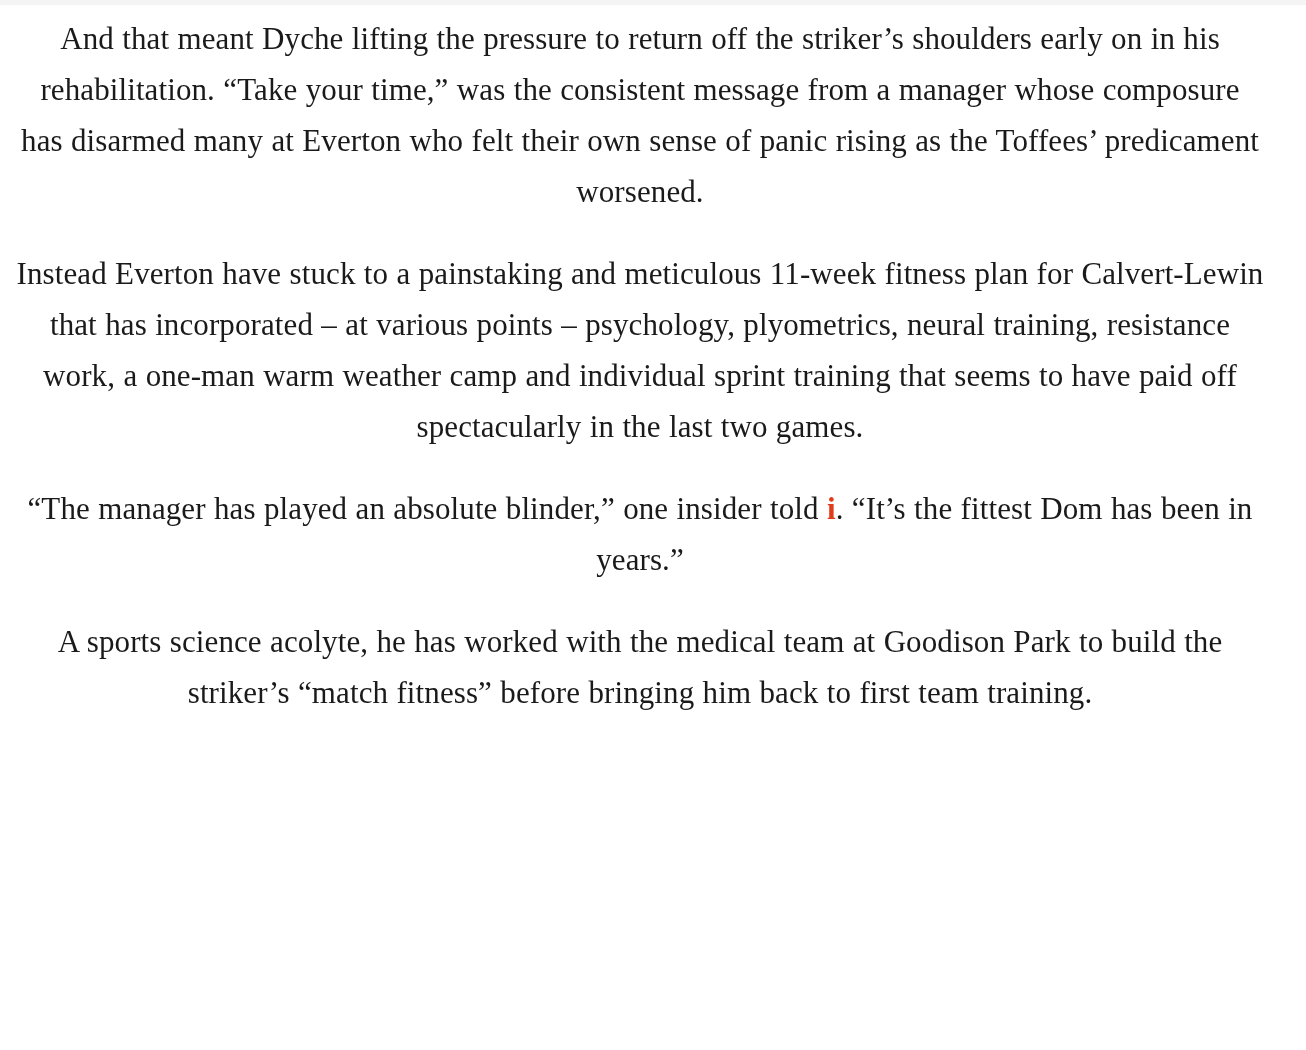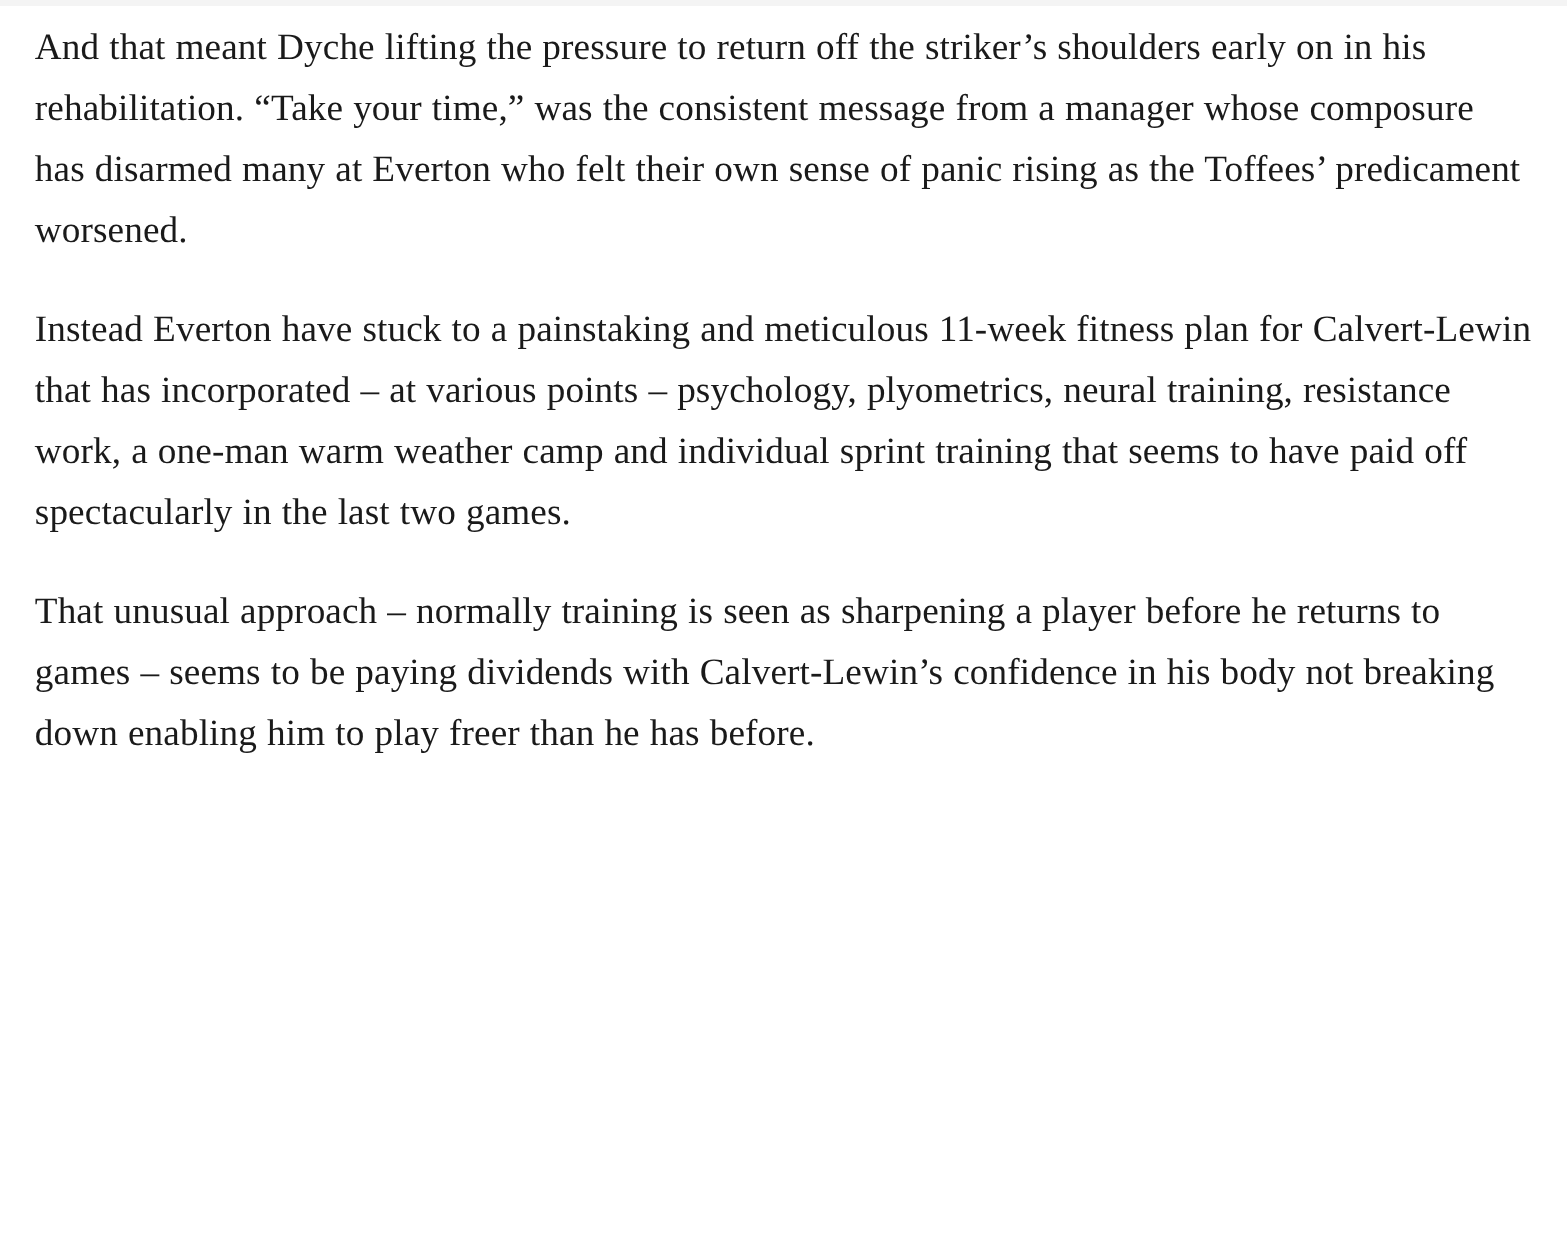--- a/index.html
+++ b/index.html
@@ -14,22 +14,23 @@
     font-family: "Liberation Serif", "DejaVu Serif", serif;
   }
   .top-strip {
     width: 100%;
     height: 5px;
     background: #f4f4f4;
   }
   .article-body {
     box-sizing: content-box;
     width: 1248px;
-    padding: 8px 0 0 29px;
+    padding: 8px 0 0 16px;
     color: #1a1a1a;
+    text-align: center;
   }
   .article-body p {
     margin: 0 0 31px 0;
     font-size: 31px;
     line-height: 51px;
     font-weight: 400;
     letter-spacing: 0.1px;
     word-spacing: 0.5px;
   }
   .article-body a.pub-link {
@@ -40,14 +41,15 @@
   }
 </style>
 </head>
 <body>
 
 <div class="top-strip"></div>
 
 <div class="article-body">
     <p>And that meant Dyche lifting the pressure to return off the striker’s shoulders early on in his rehabilitation. “Take your time,” was the consistent message from a manager whose composure has disarmed many at Everton who felt their own sense of panic rising as the Toffees’ predicament worsened.</p>
     <p>Instead Everton have stuck to a painstaking and meticulous 11-week fitness plan for Calvert-Lewin that has incorporated – at various points – psychology, plyometrics, neural training, resistance work, a one-man warm weather camp and individual sprint training that seems to have paid off spectacularly in the last two games.</p>
-    <p>That unusual approach – normally training is seen as sharpening a player before he returns to games – seems to be paying dividends with Calvert-Lewin’s confidence in his body not breaking down enabling him to play freer than he has before.</p>
+    <p>“The manager has played an absolute blinder,” one insider told <a class="pub-link" href="#">i</a>. “It’s the fittest Dom has been in years.”</p>
+    <p>A sports science acolyte, he has worked with the medical team at Goodison Park to build the striker’s “match fitness” before bringing him back to first team training.</p>
   </div>
 
 </body></html>

